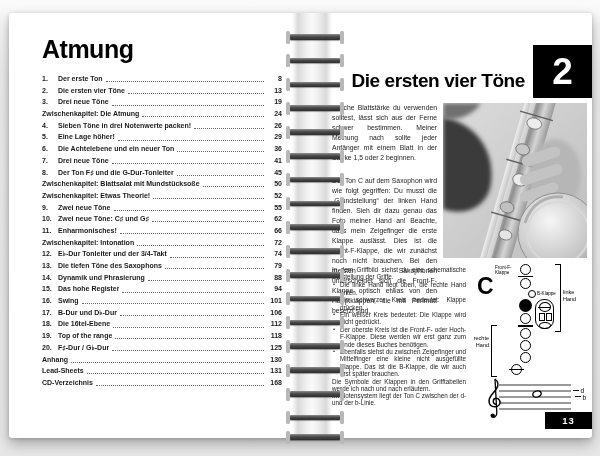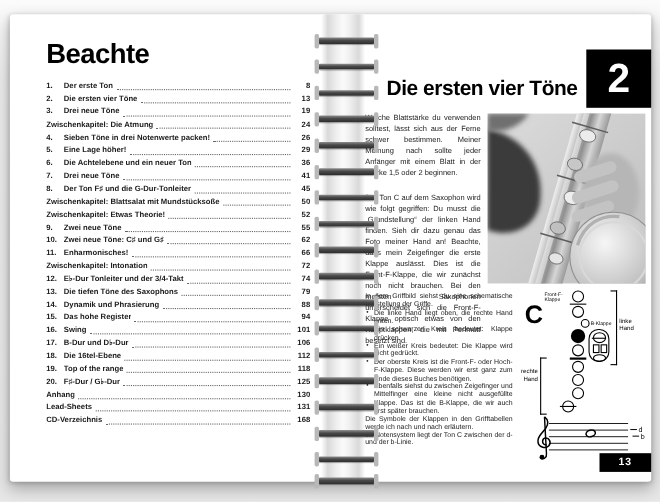--- a/index.html
+++ b/index.html
@@ -77,21 +77,21 @@
   .staff{position:absolute;left:156px;top:362px;width:110px;height:46px;}
   .page-num-box{position:absolute;left:218px;right:0;top:399px;height:16.5px;background:#000;color:#fff;
     display:flex;align-items:center;justify-content:center;font-size:9.5px;font-weight:700;letter-spacing:1px;}
 </style>
 </head>
 <body>
 
 <div class="spread">
 
   <div class="page left-page">
-    <div class="inhalt-title">Beachte</div>
+    <div class="inhalt-title">Atmung</div>
     <div class="toc">
         <div class="toc-row">
         <span class="toc-num">1.</span>
         <span class="toc-title">Der erste Ton</span>
         <span class="toc-leader"></span>
         <span class="toc-page">8</span>
       </div>
         <div class="toc-row">
         <span class="toc-num">2.</span>
         <span class="toc-title">Die ersten vier Töne</span>

